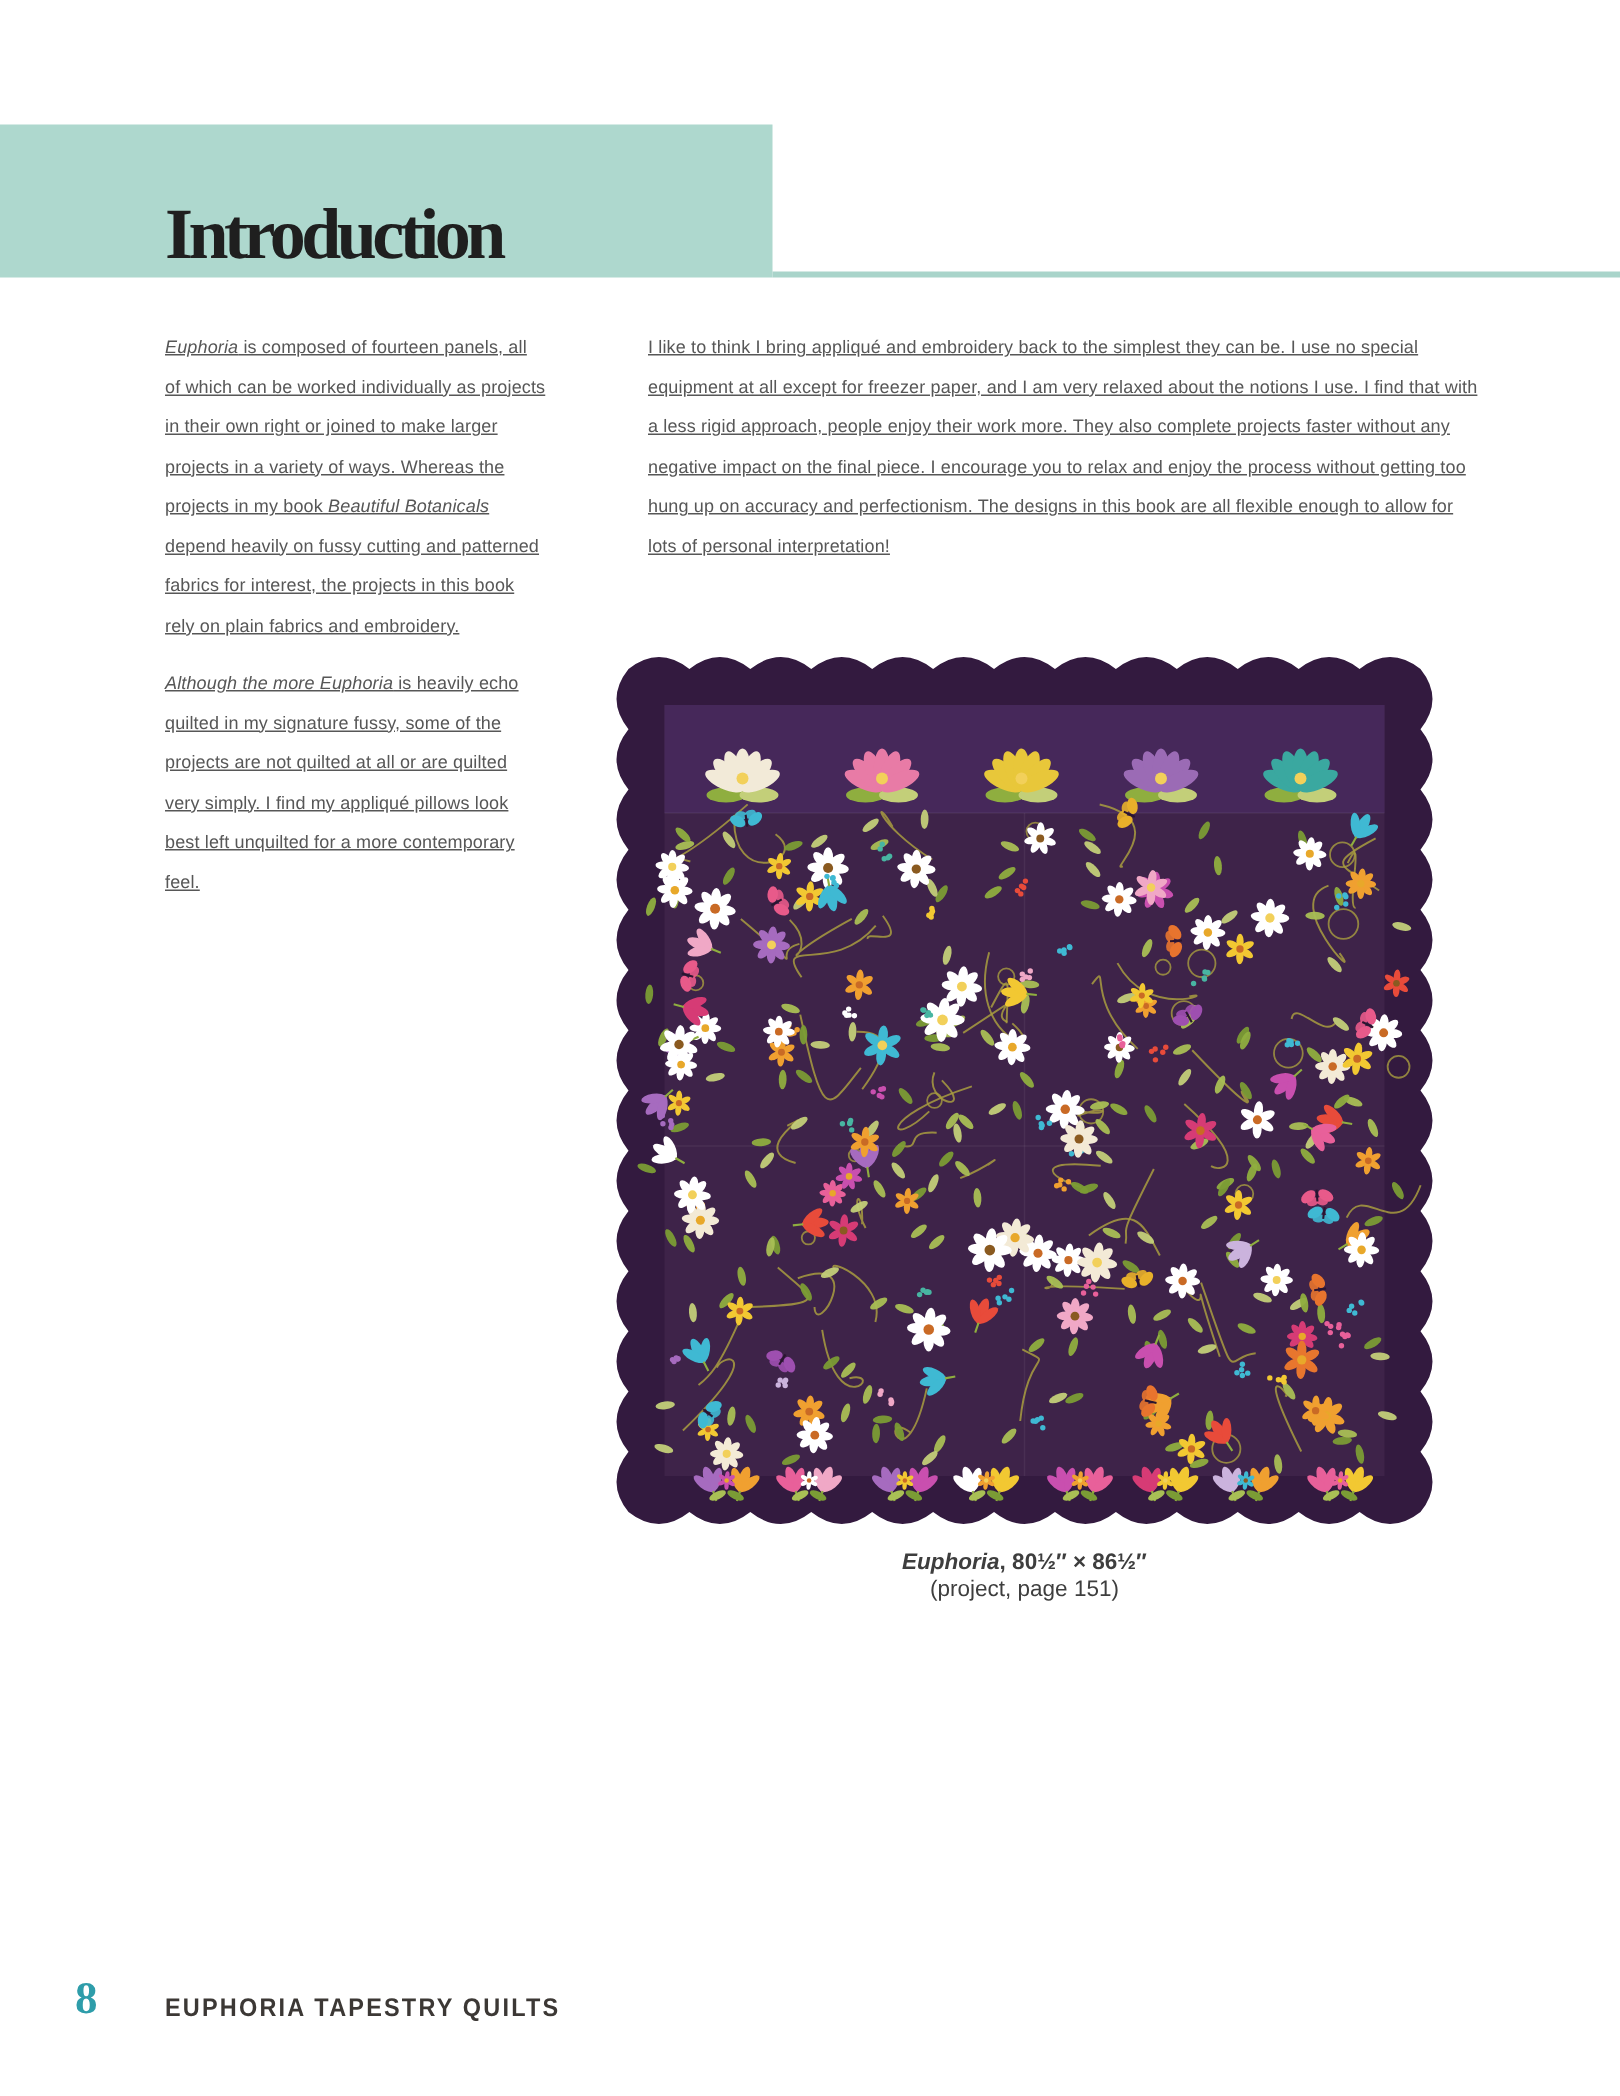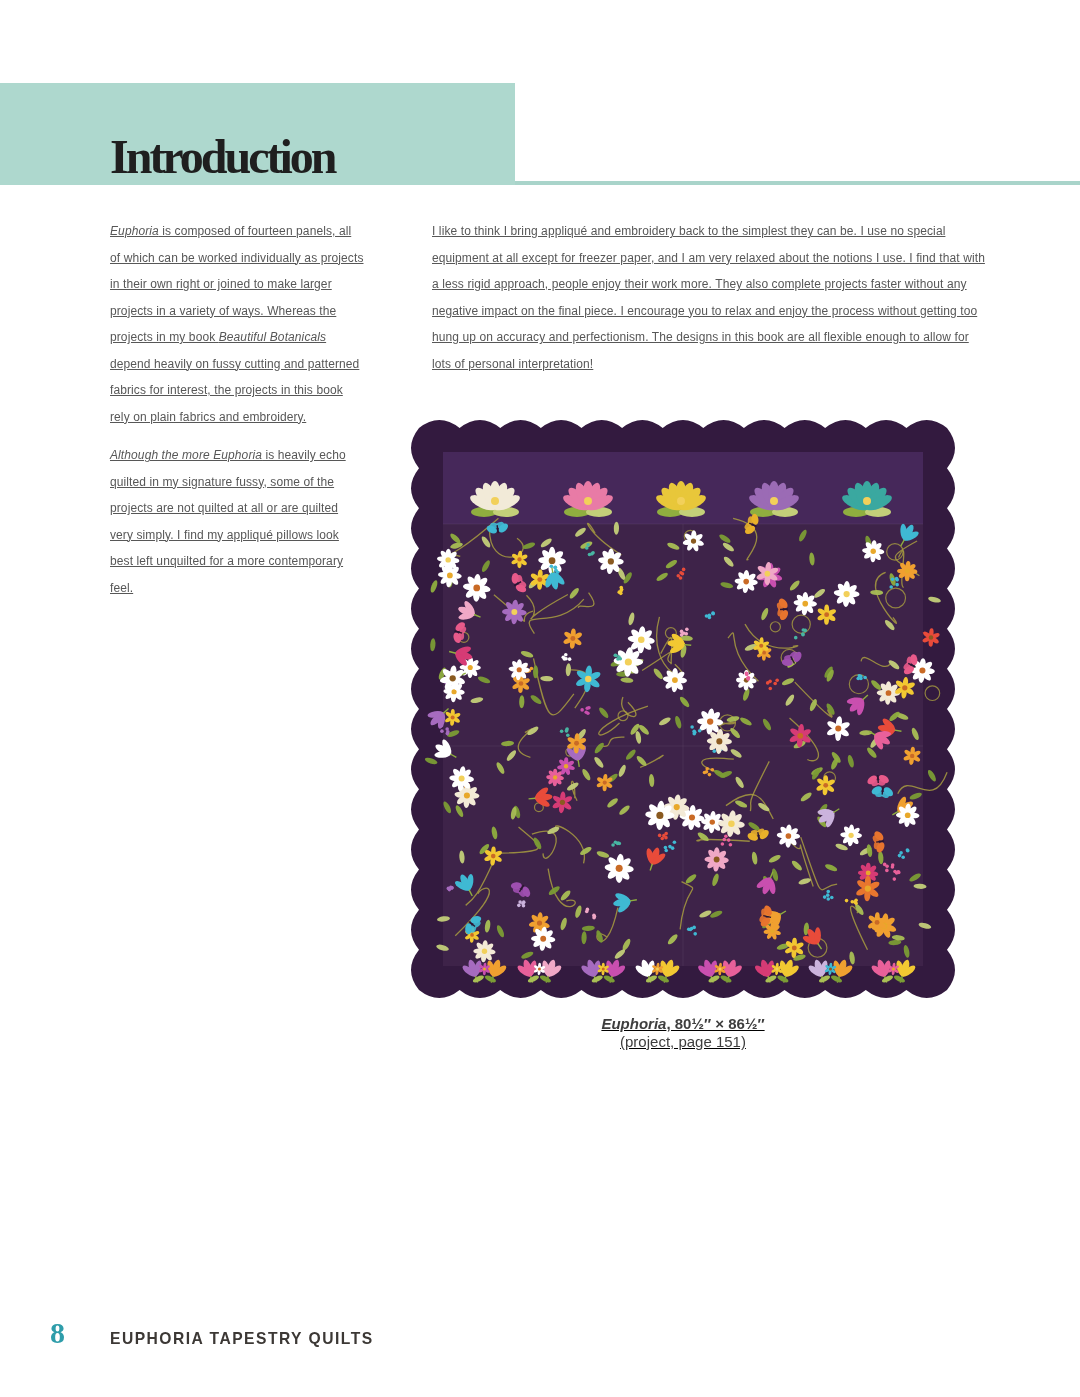--- a/index.html
+++ b/index.html
@@ -35,21 +35,21 @@
     font-size:12px;line-height:26.5px;
     letter-spacing:0.1px;
     text-decoration:underline;
   }
   .col p{margin:0 0 12px 0;}
   .col-left{left:110px;width:254px;}
   .col-right{left:400px;width:556px;margin-left:32px;}
   .it{font-style:italic;}
   
   figure.quilt{
-    position:absolute;left:403px;top:412px;width:560px;margin:0;text-decoration:underline;
+    position:absolute;left:403px;top:430px;width:560px;margin:0;
   }
   figure.quilt svg{display:block;}
   figcaption{
     margin-top:9px;text-align:center;
     color:#3e3e3e;font-size:15px;line-height:18px;
   }
   .cap1{font-weight:700;}
   .cap1 .bi{font-style:italic;}
   .cap2{font-weight:400;}
   

